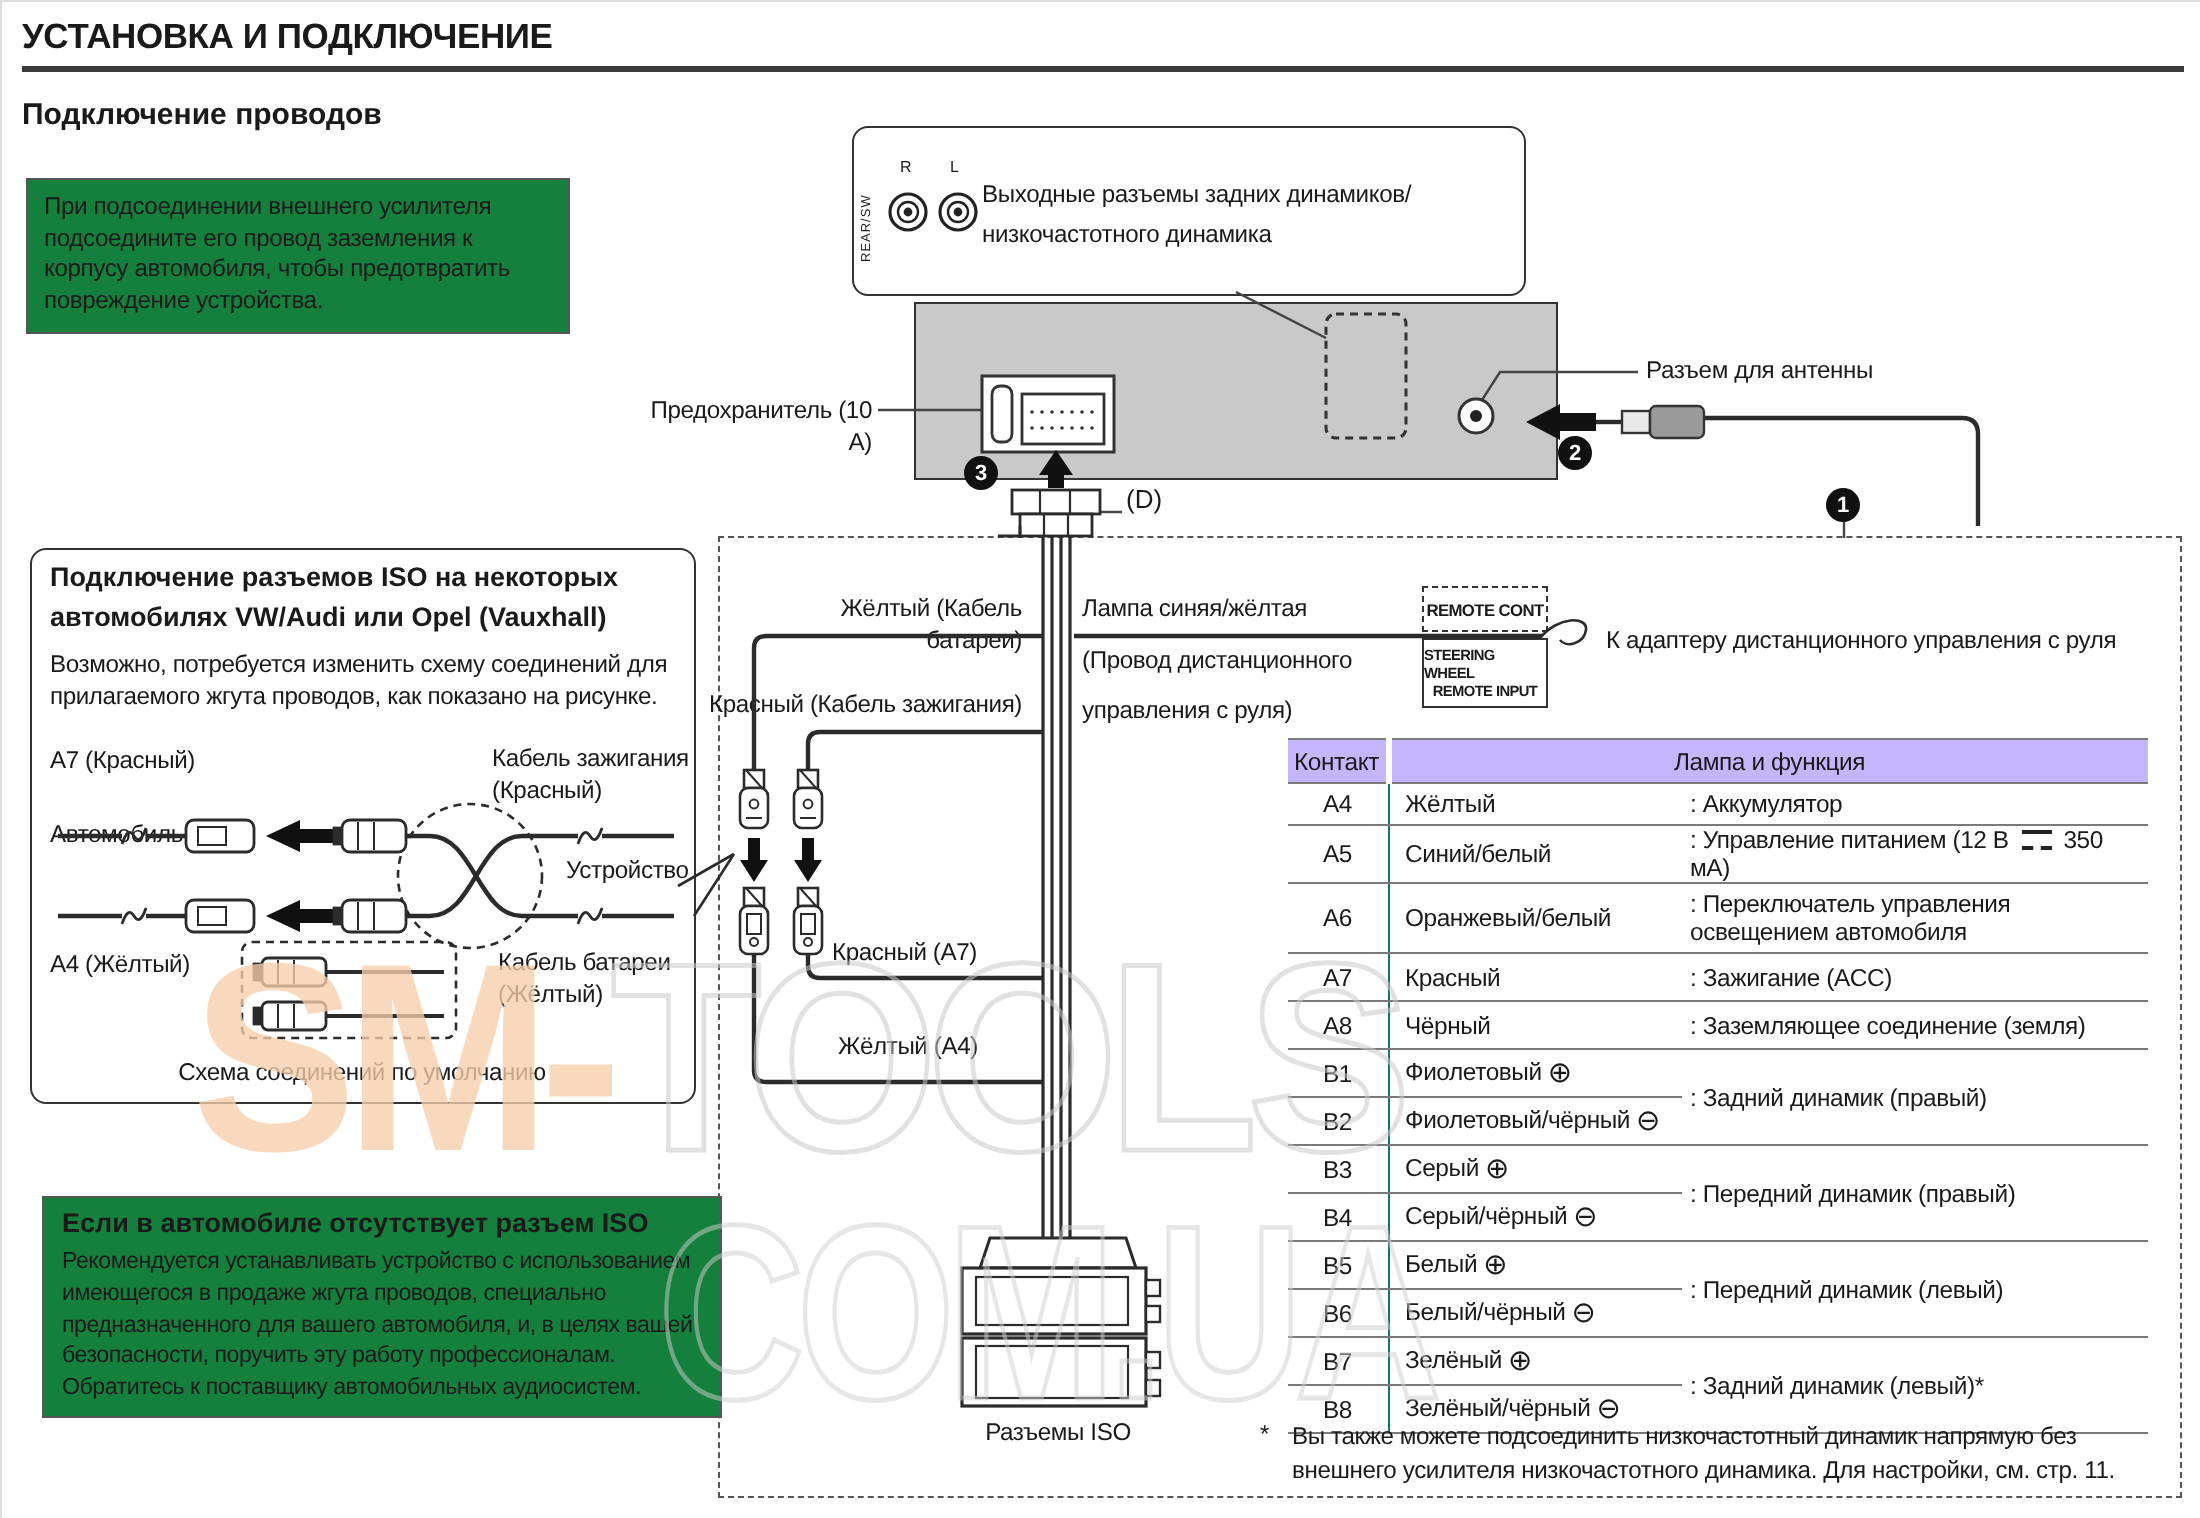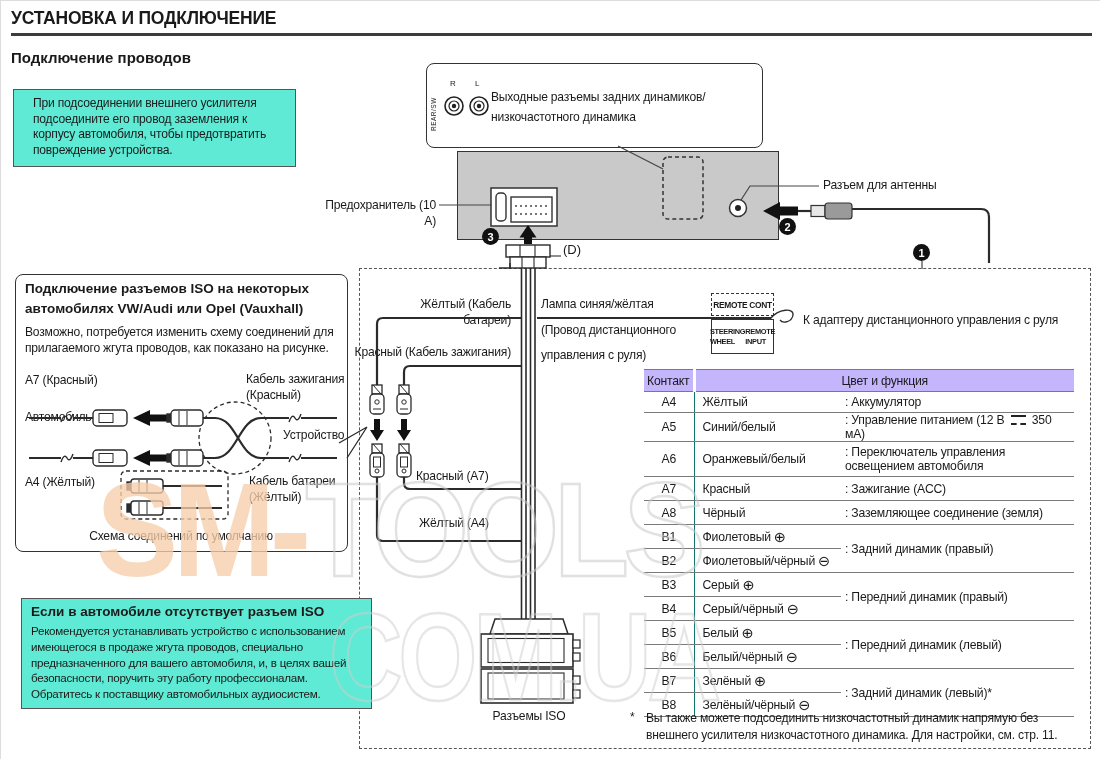--- a/index.html
+++ b/index.html
@@ -4,30 +4,30 @@
 <style>
   html,body{margin:0;padding:0;background:#eee;}
   #page{position:relative;width:1100px;height:759px;background:#fff;border:1px solid #ddd;
         font-family:"Liberation Sans","DejaVu Sans",sans-serif;color:#1a1a1a;overflow:hidden;}
   .abs{position:absolute;}
   .t12{font-size:12.1px;letter-spacing:-0.2px;line-height:1.3;}
   .bold{font-weight:bold;}
   .main-title{left:10px;top:7px;font-size:17.5px;font-weight:bold;letter-spacing:-0.2px;}
   .title-rule{left:10px;top:32px;width:1081px;height:2.5px;background:#3c3c3c;}
   .section-title{left:10px;top:48px;font-size:15px;font-weight:bold;}
-  .notebox{border:1.4px solid #555;background:#5eead4;padding-left:11px;}
+  .notebox{border:1.4px solid #555;background:#15803d;}
   .roundbox{border:1.6px solid #333;border-radius:8px;background:#fff;}
   .dashed-big{border:1.5px dashed #555;}
   .badge{width:17px;height:17px;border-radius:50%;background:#111;color:#fff;
          font-size:11px;font-weight:bold;display:flex;align-items:center;justify-content:center;}
   .gray-panel{background:#c9c9c9;border:1.6px solid #333;}
   .vtext{writing-mode:vertical-rl;transform:rotate(180deg);font-size:6.5px;letter-spacing:0.5px;color:#222;}
   .remote-dash{border:1.4px dashed #333;display:flex;align-items:center;justify-content:center;
                font-size:8.4px;font-weight:bold;letter-spacing:-0.3px;background:#fff;}
-  .remote-solid{border:1.5px solid #333;display:flex;align-items:center;justify-content:center;
+  .remote-solid{border:1.5px solid #333;display:flex;flex-direction:column;align-items:center;justify-content:center;
                font-size:7.4px;font-weight:bold;letter-spacing:-0.3px;line-height:1.25;background:#fff;}
   
   .pin-table{border-collapse:collapse;table-layout:fixed;width:430px;font-size:12.2px;letter-spacing:-0.2px;}
   .pin-table th{background:#c4b5fd;border-top:1px solid #7a7a7a;border-bottom:1px solid #7a7a7a;
                 font-weight:normal;height:21px;padding:0;}
   .pin-table .th-func{border-left:3px solid #fff;}
   .pin-table td{border-bottom:1px solid #7a7a7a;padding:0 0 0 8px;vertical-align:middle;}
   .pin-table td.c-pin{text-align:center;padding:0;}
   .pin-table td.c-color{border-left:1px solid #0f766e;margin-left:10px;}
   .pin-table td.c-func{padding-left:4px;}
@@ -146,21 +146,21 @@
   <div class="abs" style="left:643px;top:368px;">
     <table class="pin-table">
       <colgroup>
           <col style="width:50px">
           <col style="width:147px">
           <col style="width:233px">
         </colgroup>
       <thead>
         <tr>
           <th class="th-pin">Контакт</th>
-          <th class="th-func" colspan="2">Цвет и функция</th>
+          <th class="th-func" colspan="2">Лампа и функция</th>
         </tr>
       </thead>
       <tbody>
           <tr style="height: 21px;">
             <td class="c-pin">A4</td>
             <td class="c-color">Жёлтый</td>
             <td class="c-func">: Аккумулятор</td>
           </tr>
           <tr style="height: 21px;">
             <td class="c-pin">A5</td>

